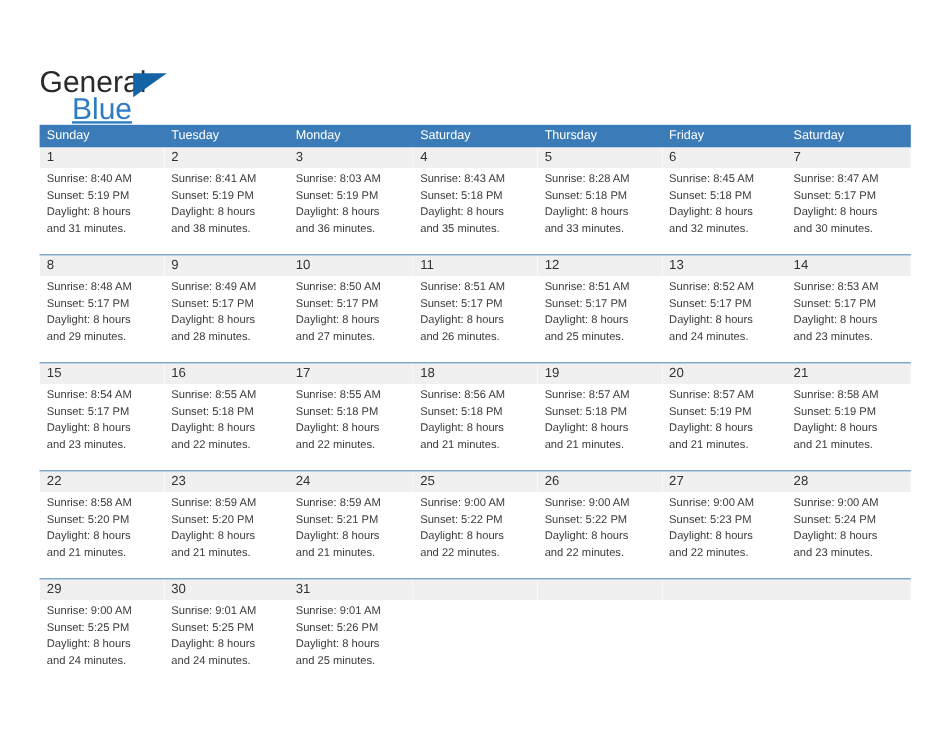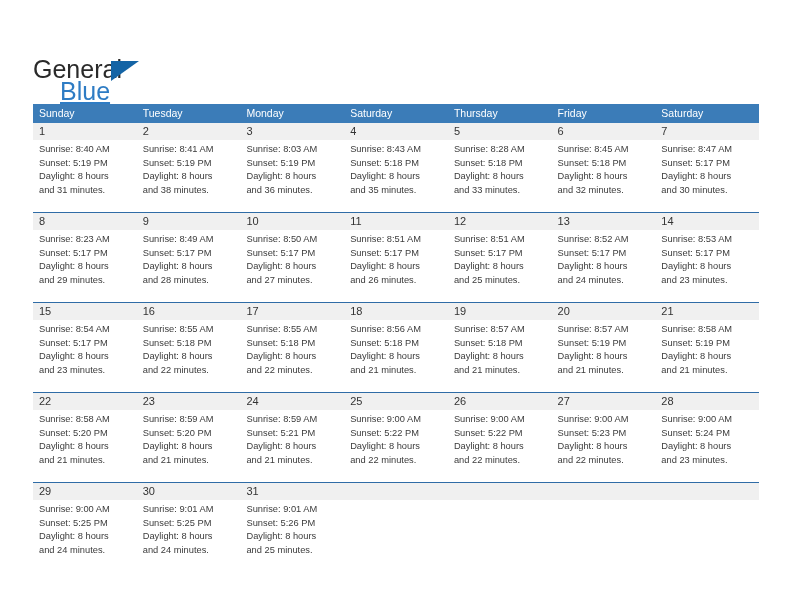--- a/index.html
+++ b/index.html
@@ -247,21 +247,21 @@
           <div class="day-line">Daylight: 8 hours</div>
           <div class="day-line">and 30 minutes.</div>
         </div>
       </div>
     </div>
 
     <div class="week-row">
       <div class="day-cell">
         <div class="day-number">8</div>
         <div class="day-lines">
-          <div class="day-line">Sunrise: 8:23 AM</div>
+          <div class="day-line">Sunrise: 8:48 AM</div>
           <div class="day-line">Sunset: 5:17 PM</div>
           <div class="day-line">Daylight: 8 hours</div>
           <div class="day-line">and 29 minutes.</div>
         </div>
       </div>
       <div class="day-cell">
         <div class="day-number">9</div>
         <div class="day-lines">
           <div class="day-line">Sunrise: 8:49 AM</div>
           <div class="day-line">Sunset: 5:17 PM</div>

